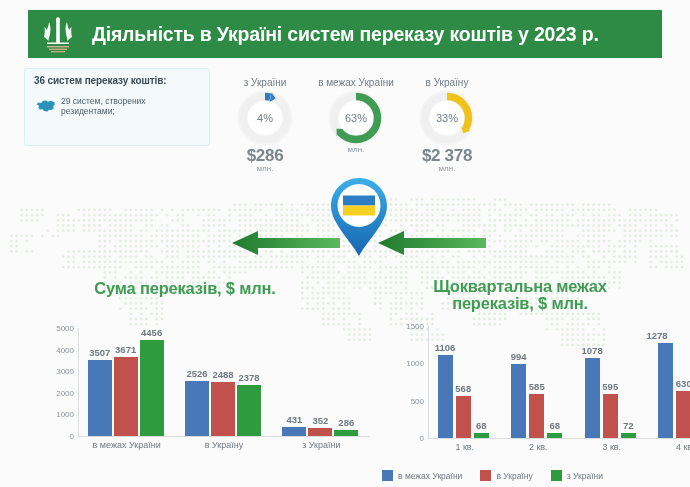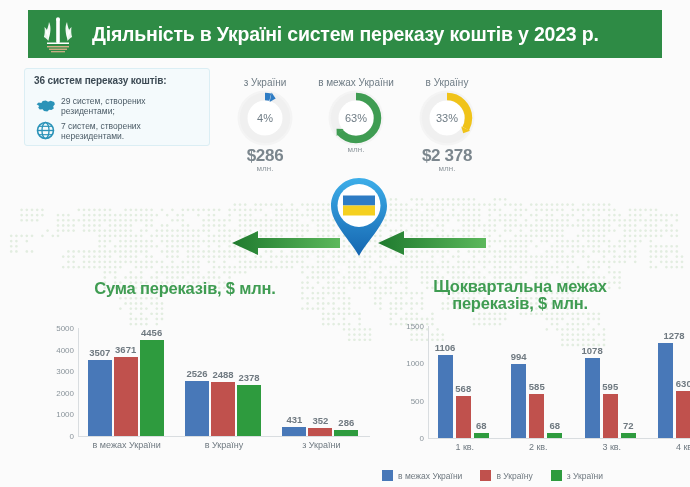--- a/index.html
+++ b/index.html
@@ -242,32 +242,20 @@
 
     <div class="info-row">
       <div class="info-ico">
         <svg width="20" height="15" viewBox="0 0 20 15">
           <path fill="#2b93b8" d="M1.6 6.2l2.1-1.7 2.6.5 1.4-1.9 3.1-.6 2.3 1.3 2.6-1 3.4 1.1.8 2.4-1.7 1.9.6 2.3-2.4 1.6-2.2-.4-1.9 1.7-3.3-.5-1.4-1.6-2.9.2-1.5-1.9 1-1.6-2.6-1.8z"></path>
         </svg>
       </div>
       <div class="info-text">29 систем, створених резидентами;</div>
     </div>
 
-    <div class="info-row">
-      <div class="info-ico">
-        <svg width="19" height="19" viewBox="0 0 20 20">
-          <circle cx="10" cy="10" r="8.4" fill="none" stroke="#2b93b8" stroke-width="1.7"></circle>
-          <ellipse cx="10" cy="10" rx="3.7" ry="8.4" fill="none" stroke="#2b93b8" stroke-width="1.4"></ellipse>
-          <line x1="1.6" y1="10" x2="18.4" y2="10" stroke="#2b93b8" stroke-width="1.4"></line>
-          <line x1="3.2" y1="5.6" x2="16.8" y2="5.6" stroke="#2b93b8" stroke-width="1.2"></line>
-          <line x1="3.2" y1="14.4" x2="16.8" y2="14.4" stroke="#2b93b8" stroke-width="1.2"></line>
-        </svg>
-      </div>
-      <div class="info-text">7 систем, створених нерезидентами.</div>
-    </div>
   </div>
 
   <div class="donut-group">
 
     <div class="donut-col c1">
       <div class="donut-label">з України</div>
       <div class="donut-wrap">
         <svg width="58" height="58" viewBox="0 0 58 58" id="donut-svg-0">
             <circle cx="29" cy="29" r="27.5" fill="#f4f4f4"></circle>
             <circle cx="29" cy="29" r="17.5" fill="#ffffff"></circle>
@@ -408,21 +396,21 @@
         <div class="bar-val" style="left: 160.88px; top: 111.923px;">68</div>
         <div class="xlabel" style="left: 144.25px; top: 134px;">2 кв.</div>
         <div class="bar" style="left: 190.555px; width: 15.13px; height: 80.4907px; bottom: 0px; top: 49.5093px; position: absolute; background: rgb(72, 120, 184);"></div>
         <div class="bar-val" style="left: 198.12px; top: 36.5093px;">1078</div>
         <div class="bar" style="left: 208.685px; width: 15.13px; height: 44.4267px; bottom: 0px; top: 85.5733px; position: absolute; background: rgb(192, 81, 77);"></div>
         <div class="bar-val" style="left: 216.25px; top: 72.5733px;">595</div>
         <div class="bar" style="left: 226.815px; width: 15.13px; height: 5.376px; bottom: 0px; top: 124.624px; position: absolute; background: rgb(46, 155, 62);"></div>
         <div class="bar-val" style="left: 234.38px; top: 111.624px;">72</div>
         <div class="xlabel" style="left: 217.75px; top: 134px;">3 кв.</div>
         <div class="bar" style="left: 264.055px; width: 15.13px; height: 95.424px; bottom: 0px; top: 34.576px; position: absolute; background: rgb(72, 120, 184);"></div>
-        <div class="bar-val" style="left: 280px; top: 21.576px; text-align: right;">1278</div>
+        <div class="bar-val" style="left: 263px; top: 21.576px; text-align: right;">1278</div>
         <div class="bar" style="left: 282.185px; width: 15.13px; height: 47.04px; bottom: 0px; top: 82.96px; position: absolute; background: rgb(192, 81, 77);"></div>
         <div class="bar-val" style="left: 289.75px; top: 69.96px;">630</div>
         <div class="bar" style="left: 300.315px; width: 15.13px; height: 5.824px; bottom: 0px; top: 124.176px; position: absolute; background: rgb(46, 155, 62);"></div>
         <div class="bar-val" style="left: 307.88px; top: 111.176px;">78</div>
         <div class="xlabel" style="left: 291.25px; top: 134px;">4 кв.</div>
       </div>
       <div class="legend right">
         <div class="legend-item">
           <span class="legend-sw" style="background: rgb(72, 120, 184);"></span>
           <span class="legend-tx">в межах України</span>

